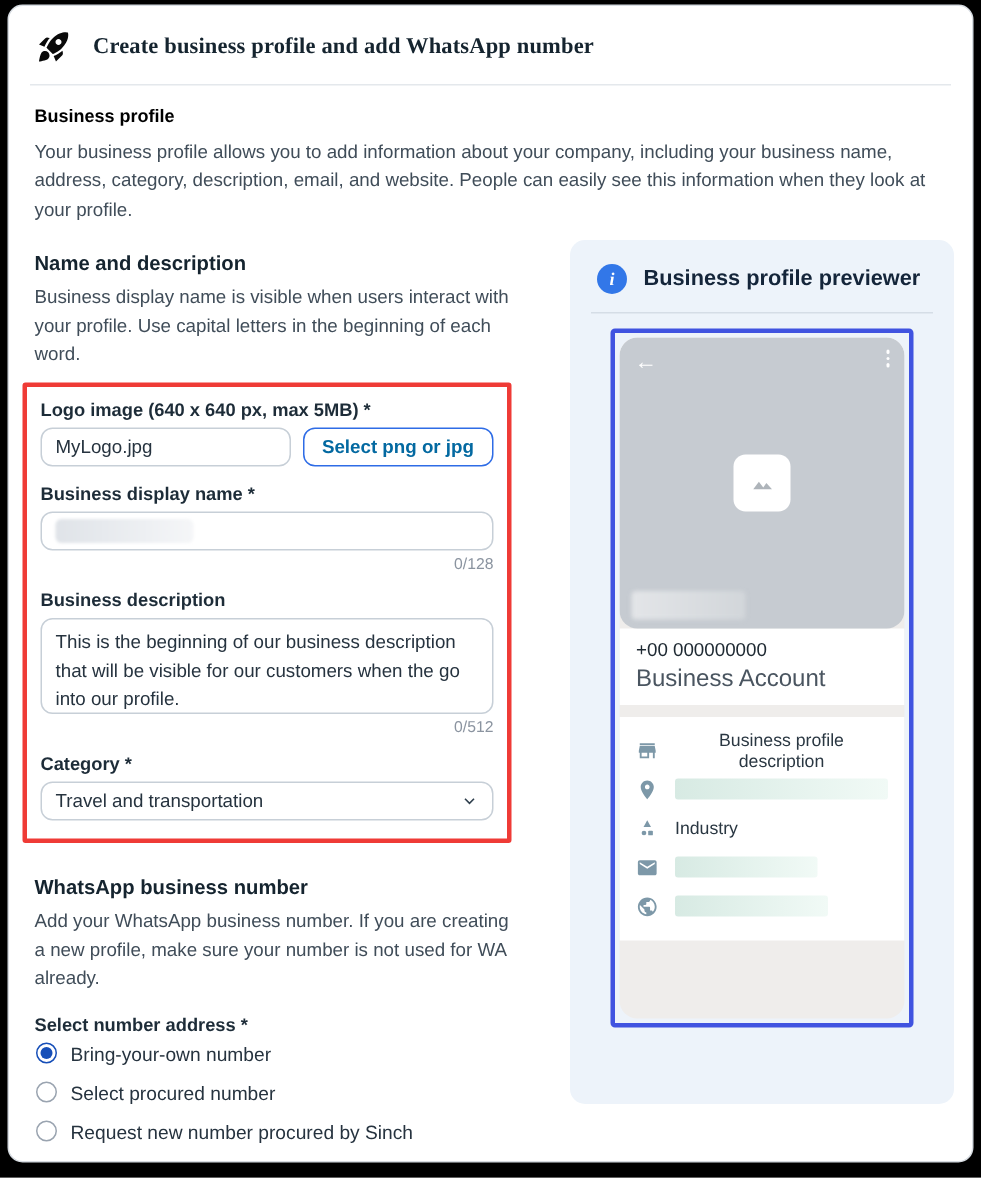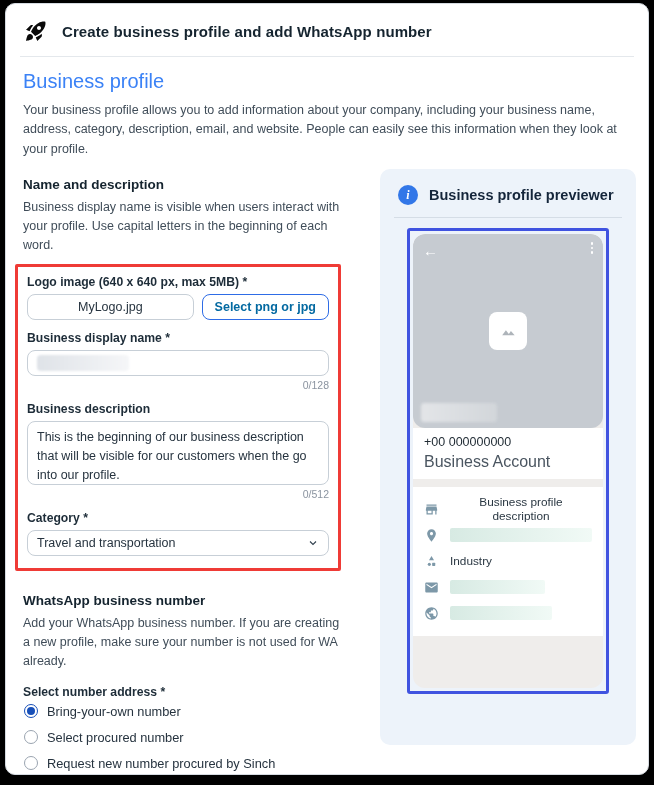--- a/index.html
+++ b/index.html
@@ -10,47 +10,47 @@
     color:#22313f;
   }
   .frame { width:654px; height:785px; background:#000; padding:3px 5px 10px 5px; }
   .card {
     width:100%; height:100%;
     background:#fff; border:1px solid #d6dbe1; border-radius:10px;
     overflow:hidden; padding:0 0 12px 0;
   }
 
   
-  .hdr { display:flex; align-items:center; gap:14px; padding:15px 32px 13px 18px; }
+  .hdr { display:flex; align-items:center; gap:14px; padding:15px 32px 13px 18px;font-family:Liberation Serif, serif; }
   .hdr .rocket { width:24px; height:24px; flex:0 0 auto; }
   .hdr-title { font-size:15px; font-weight:700; color:#15242f; letter-spacing:.1px; }
   .hdr-divider { border-top:1px solid #e4e8ec; margin:0 14px; }
 
   
   .intro { padding:13px 17px 0 17px; }
-  .intro h2 { font-size:20px; font-weight:400; color:#3b82f6; margin-bottom:8px; }
+  .intro h2 { font-size:12px; font-weight:700; color:#000000; margin-bottom:8px; }
   .intro p { font-size:12.5px; line-height:1.55; color:#404d59; }
 
   
   .main { display:flex; align-items:flex-start; padding:10px 12px 0 17px; }
   .colL { width:318px; flex:0 0 auto; }
   .colR { width:256px; flex:0 0 auto; margin-left:auto; }
 
   .colL h3 { font-size:13.5px; font-weight:700; color:#15242f; margin:8px 0 6px; }
   .subtext { font-size:12.5px; line-height:1.5; color:#404d59; }
 
   .field-label { font-size:12.2px; font-weight:700; color:#1d2c38; margin:11px 0 5px; }
   .field-label.first { margin-top:0; }
 
   .tbox {
     width:100%; height:26px; border:1px solid #c7cfd7; border-radius:8px;
     background:#fff; font-size:12.5px; color:#26333f; padding:0 9px;
     display:flex; align-items:center; font-family:"Liberation Sans", sans-serif;
   }
-  input.tbox { display:inline-block; line-height:24px;text-align:center; }
+  input.tbox { display:inline-block; line-height:24px; }
   .counter { text-align:right; font-size:10.5px; color:#8b94a0; margin-top:3px; }
 
   .redbox {
     border:3px solid #ef3b36; border-radius:2px;
     margin:10px 16px 0 -8px; padding:8px 9px 12px 9px; width:326px;
   }
 
   .logo-row { display:flex; gap:8px; }
   .logo-row input { flex:1 1 auto; min-width:0; }
   .btn-select {

